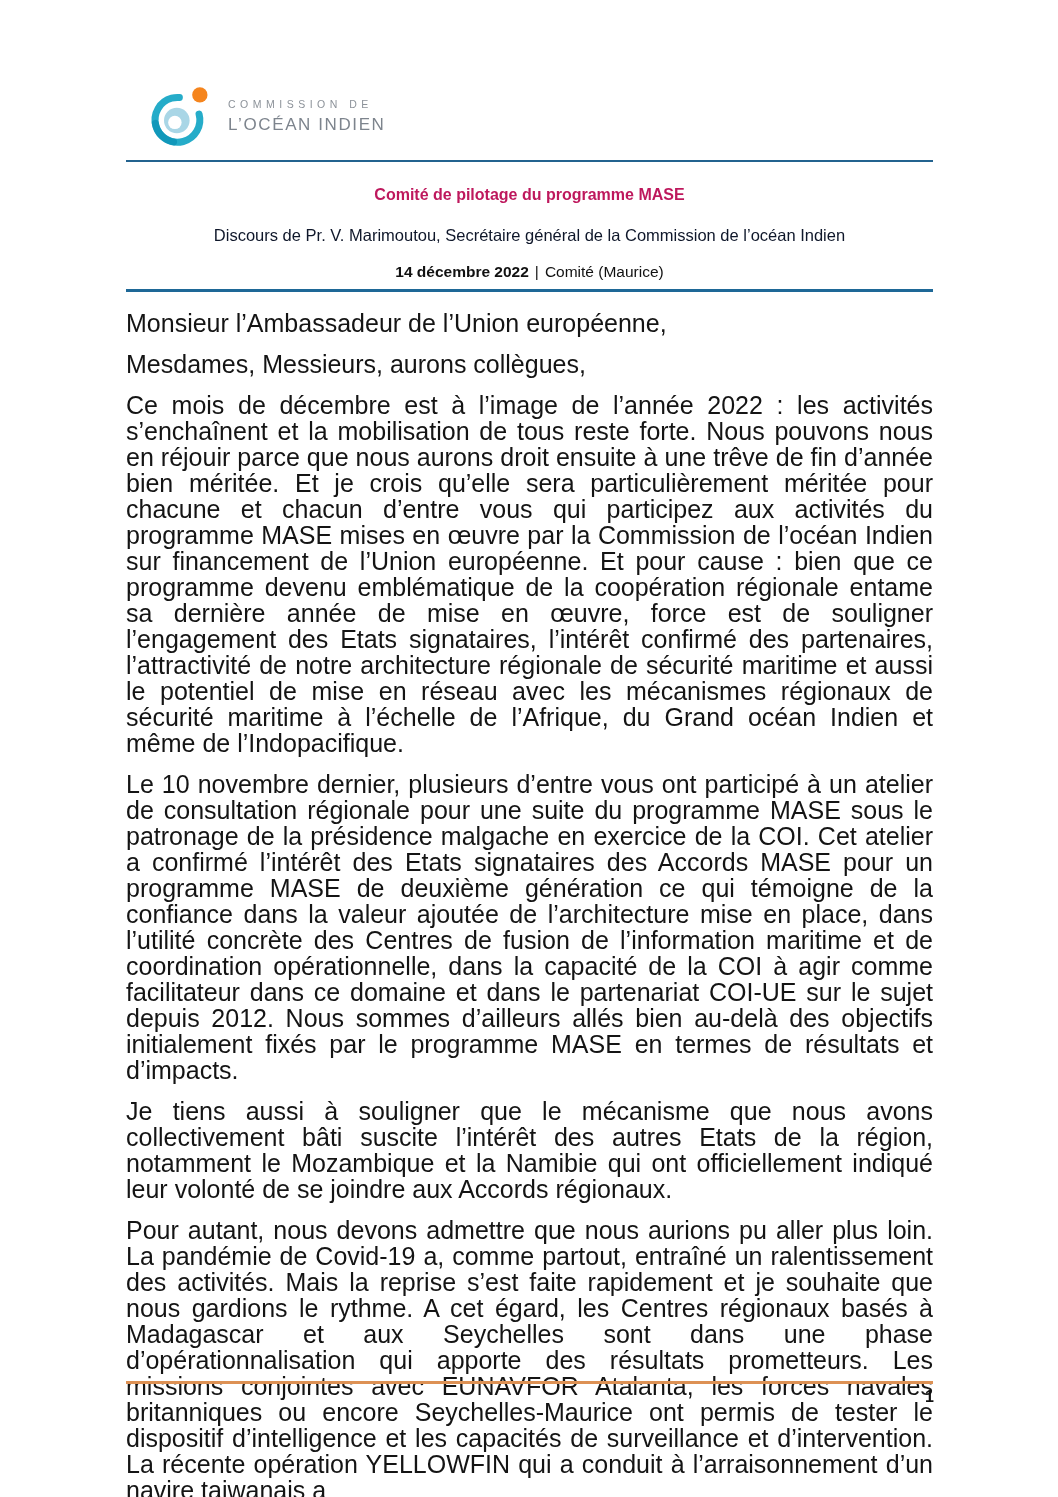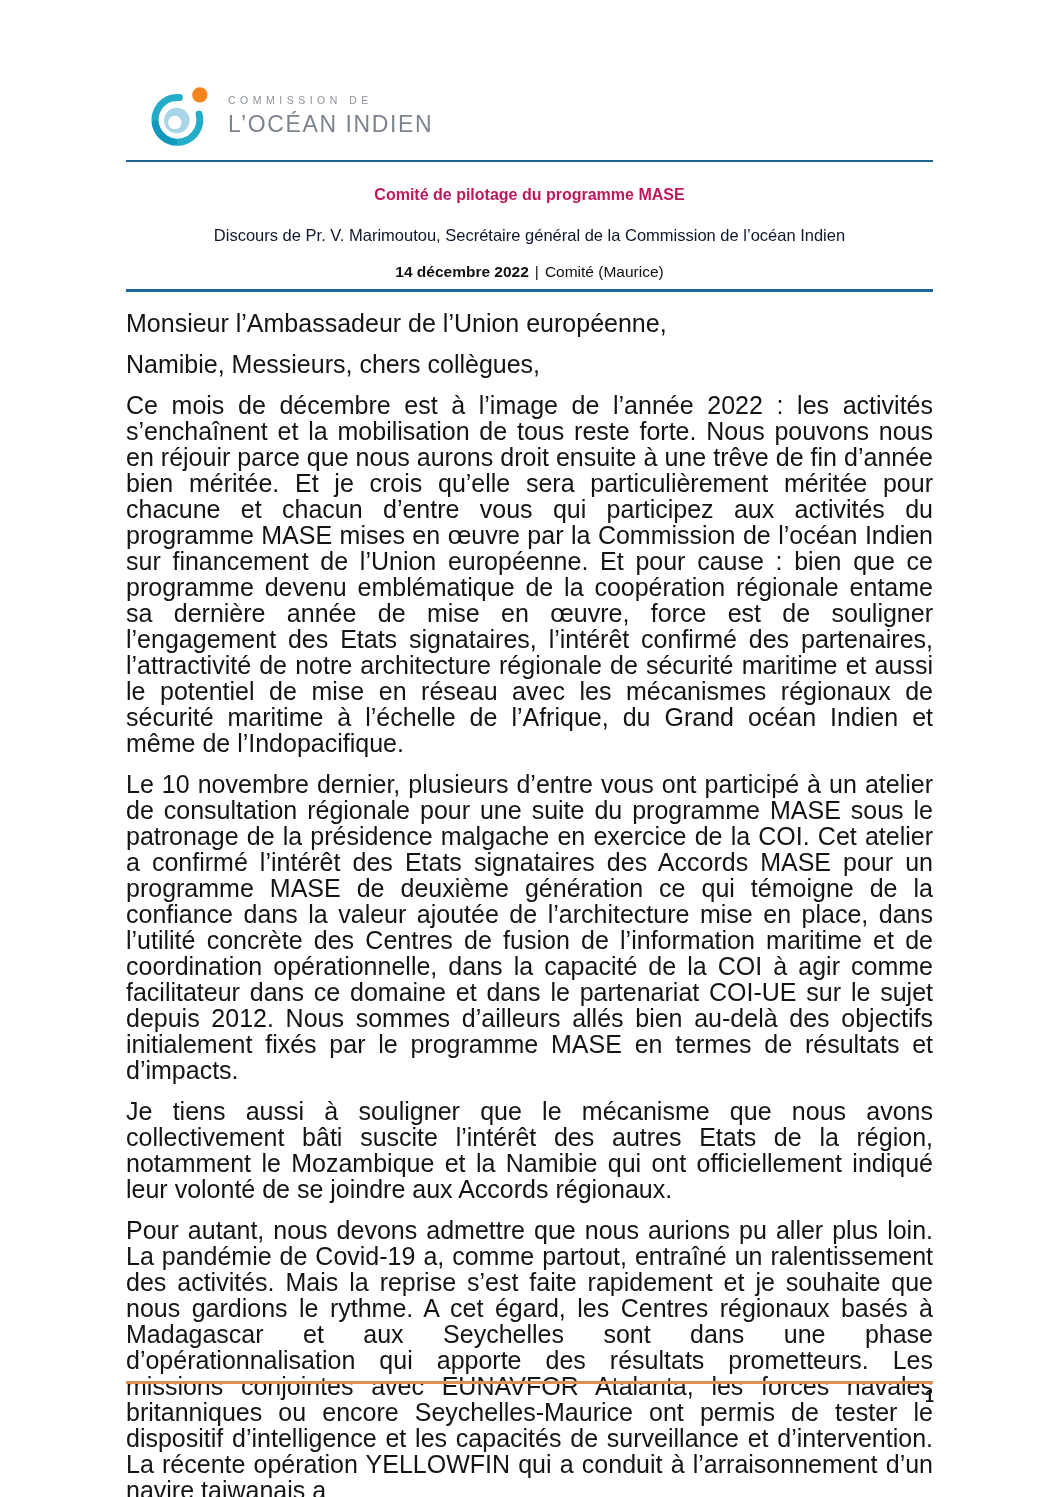--- a/index.html
+++ b/index.html
@@ -29,21 +29,21 @@
   }
   .logo-mark svg { width: 64px; height: 64px; display: block; }
   .logo-text { display: flex; flex-direction: column; gap: 5px; }
   .logo-line1 {
     font-size: 10.5px;
     letter-spacing: 4.5px;
     color: #8c9299;
     font-weight: normal;
   }
   .logo-line2 {
-    font-size: 23px;
+    font-size: 17px;
     letter-spacing: 1.6px;
     color: #7d848d;
     font-weight: normal;
   }
   
   .rule-blue {
     height: 2px;
     background: #23638f;
     margin-top: 12px;
   }
@@ -126,21 +126,21 @@
       <h2 class="doc-subtitle">Discours de Pr. V. Marimoutou, Secrétaire général de la Commission de l’océan Indien</h2>
       <p class="doc-dateline">
         <span class="date-part">14 décembre 2022</span><span class="sep">|</span><span class="location-part">Comité (Maurice)</span>
       </p>
     </div>
 
     <div class="rule-blue second"></div>
 
     <main class="body-text">
       <p class="first">Monsieur l’Ambassadeur de l’Union européenne,</p>
-      <p>Namibie, Messieurs, chers collègues,</p>
+      <p>Mesdames, Messieurs, aurons collègues,</p>
       <p>Ce mois de décembre est à l’image de l’année 2022 : les activités s’enchaînent et la mobilisation de tous reste forte. Nous pouvons nous en réjouir parce que nous aurons droit ensuite à une trêve de fin d’année bien méritée. Et je crois qu’elle sera particulièrement méritée pour chacune et chacun d’entre vous qui participez aux activités du programme MASE mises en œuvre par la Commission de l’océan Indien sur financement de l’Union européenne. Et pour cause : bien que ce programme devenu emblématique de la coopération régionale entame sa dernière année de mise en œuvre, force est de souligner l’engagement des Etats signataires, l’intérêt confirmé des partenaires, l’attractivité de notre architecture régionale de sécurité maritime et aussi le potentiel de mise en réseau avec les mécanismes régionaux de sécurité maritime à l’échelle de l’Afrique, du Grand océan Indien et même de l’Indopacifique.</p>
       <p>Le 10 novembre dernier, plusieurs d’entre vous ont participé à un atelier de consultation régionale pour une suite du programme MASE sous le patronage de la présidence malgache en exercice de la COI. Cet atelier a confirmé l’intérêt des Etats signataires des Accords MASE pour un programme MASE de deuxième génération ce qui témoigne de la confiance dans la valeur ajoutée de l’architecture mise en place, dans l’utilité concrète des Centres de fusion de l’information maritime et de coordination opérationnelle, dans la capacité de la COI à agir comme facilitateur dans ce domaine et dans le partenariat COI-UE sur le sujet depuis 2012. Nous sommes d’ailleurs allés bien au-delà des objectifs initialement fixés par le programme MASE en termes de résultats et d’impacts.</p>
       <p>Je tiens aussi à souligner que le mécanisme que nous avons collectivement bâti suscite l’intérêt des autres Etats de la région, notamment le Mozambique et la Namibie qui ont officiellement indiqué leur volonté de se joindre aux Accords régionaux.</p>
       <p>Pour autant, nous devons admettre que nous aurions pu aller plus loin. La pandémie de Covid-19 a, comme partout, entraîné un ralentissement des activités. Mais la reprise s’est faite rapidement et je souhaite que nous gardions le rythme. A cet égard, les Centres régionaux basés à Madagascar et aux Seychelles sont dans une phase d’opérationnalisation qui apporte des résultats prometteurs. Les missions conjointes avec EUNAVFOR Atalanta, les forces navales britanniques ou encore Seychelles-Maurice ont permis de tester le dispositif d’intelligence et les capacités de surveillance et d’intervention. La récente opération YELLOWFIN qui a conduit à l’arraisonnement d’un navire taiwanais a</p>
     </main>
 
   </div>
 
   <div class="footer-rule"></div>
   <div class="page-number">1</div>

